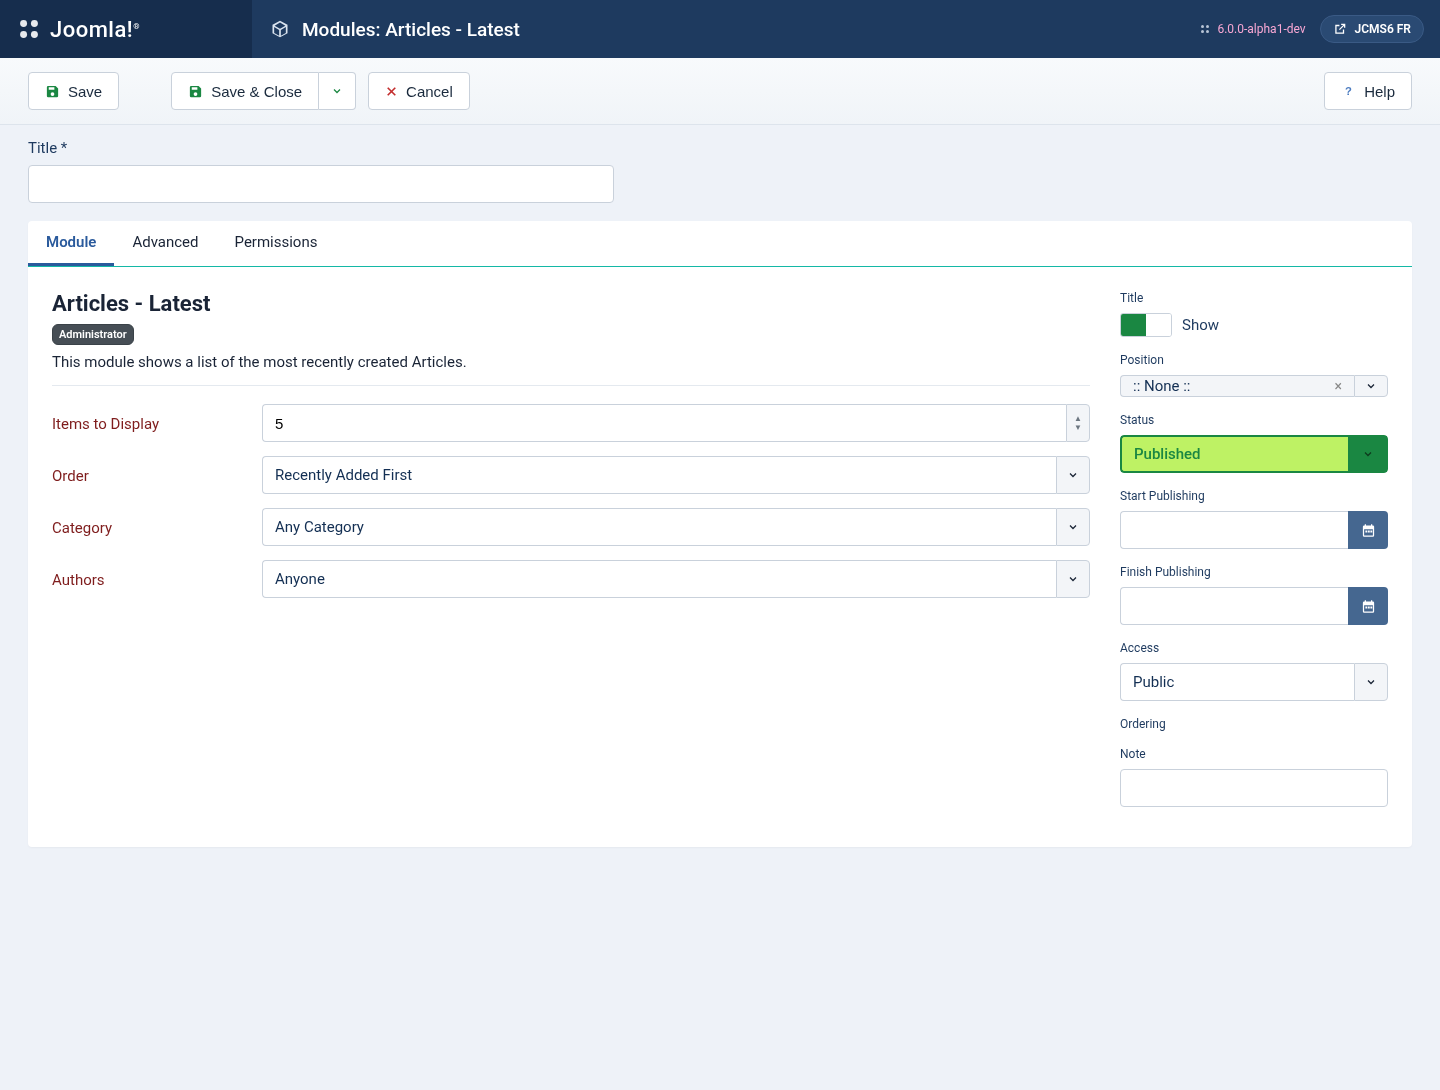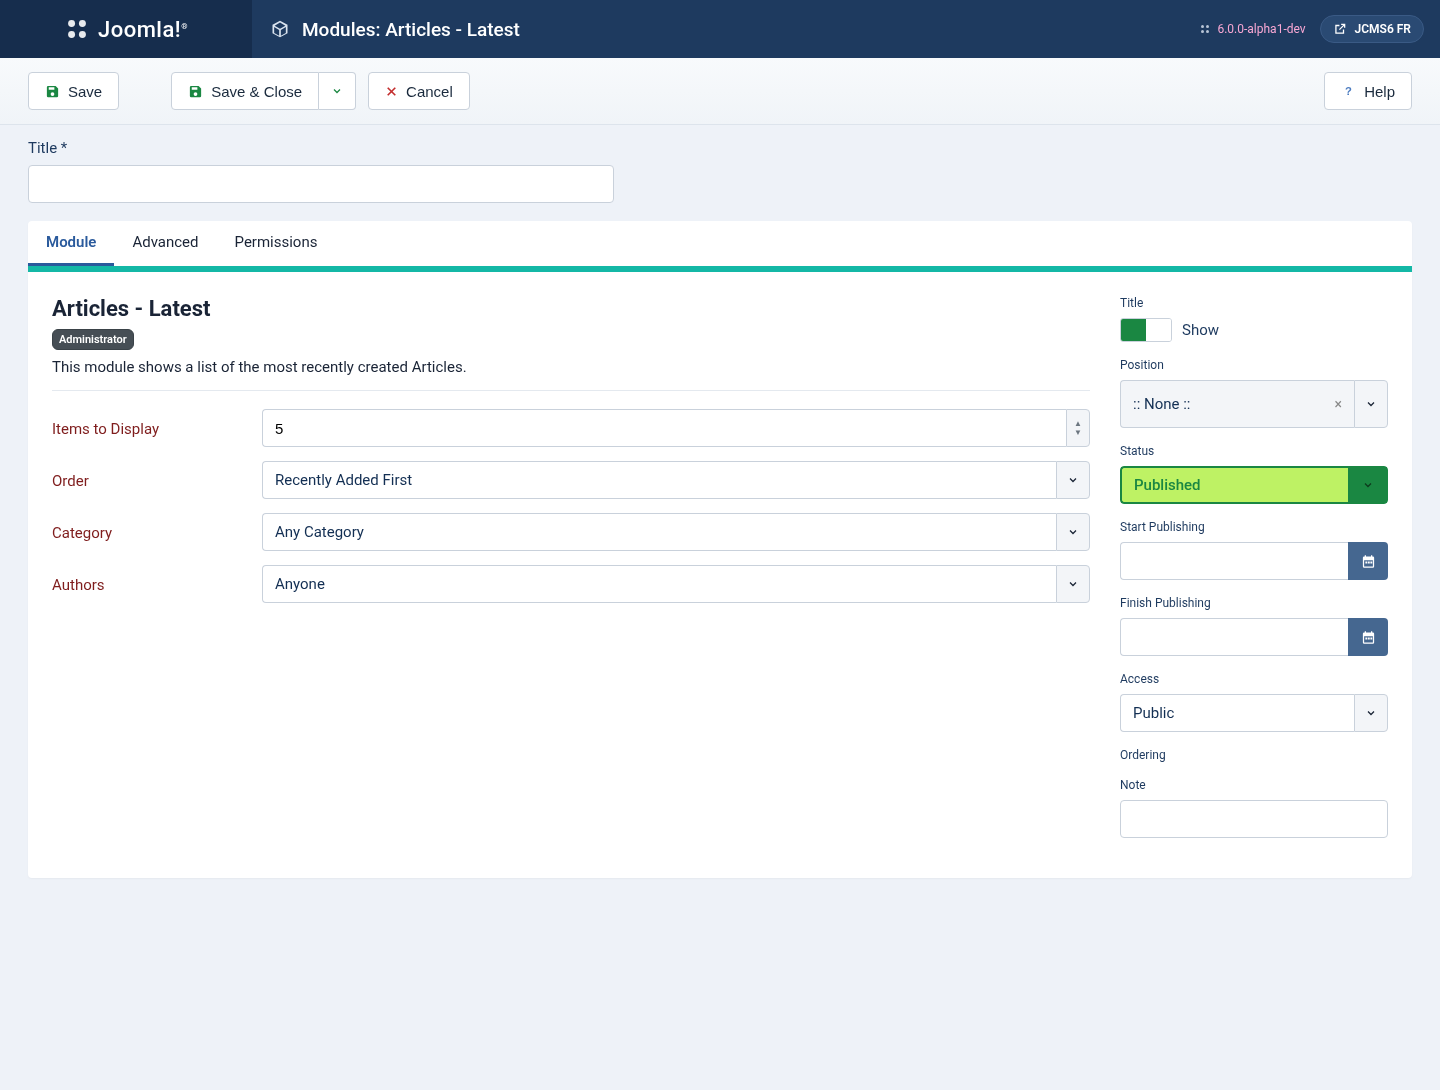--- a/index.html
+++ b/index.html
@@ -1,20 +1,20 @@
 <!DOCTYPE html>
 <html><head>
 <meta charset="utf-8">
 <style>
 * { margin: 0; padding: 0; box-sizing: border-box; }
 body { font-family: -apple-system, BlinkMacSystemFont, "Segoe UI", Roboto, sans-serif; background: #eef2f8; font-size: 14px; color: #132f53; }
 
 
 .header { display: flex; align-items: center; background: #1e3a5f; height: 58px; }
-.logo-area { display: flex; align-items: center; background: #162d4d; height: 58px; width: 252px; padding: 0 16px; gap: 8px; justify-content: center; }
+.logo-area { display: flex; align-items: center; background: #162d4d; height: 58px; width: 252px; padding: 0 16px; gap: 8px; }
 .logo-area svg { width: 26px; height: 26px; }
 .logo-text { color: #fff; font-size: 22px; font-weight: 500; letter-spacing: 0.5px; }
 .logo-text sup { font-size: 8px; }
 .header-title-area { display: flex; align-items: center; padding: 0 18px; gap: 12px; flex: 1; }
 .header-title { color: #fff; font-size: 19px; font-weight: 500; }
 .header-right { display: flex; align-items: center; gap: 14px; padding-right: 16px; }
 .version-text { color: #f9a8d4; font-size: 12px; display: flex; align-items: center; gap: 6px; }
 .user-pill { display: flex; align-items: center; gap: 8px; background: #2a4a73; border: 1px solid #3a5a85; color: #fff; padding: 6px 12px; border-radius: 18px; font-size: 12px; font-weight: 600; }
 
 
@@ -28,21 +28,21 @@
 .icon-cancel { color: #c32d2d; }
 .icon-help { color: #4c7cc0; }
 
 
 .content { padding: 14px 28px 28px; }
 .title-label { color: #1e3a5f; font-size: 15px; margin-bottom: 8px; display: block; }
 .title-input { width: 586px; height: 38px; border: 1px solid #c9d1db; border-radius: 4px; padding: 0 12px; background: #fff; font-size: 15px; }
 
 
 .tab-container { background: #fff; border-radius: 4px; margin-top: 18px; box-shadow: 0 1px 2px rgba(0,0,0,0.04); }
-.tabs { display: flex; border-bottom: 6px solid #14b8a6; }
+.tabs { display: flex; border-bottom: 1px solid #14b8a6; }
 .tab { padding: 12px 18px; font-size: 15px; color: #1a2436; cursor: pointer; border-bottom: 3px solid transparent; }
 .tab.active { color: #2a5a9c; font-weight: 600; border-bottom-color: #2a5a9c; }
 
 .tab-content { display: flex; padding: 24px; gap: 30px; }
 .main-col { flex: 1; }
 .side-col { width: 268px; }
 
 .module-heading { font-size: 22px; font-weight: 700; color: #1a2436; margin-bottom: 8px; }
 .badge-admin { display: inline-block; background: #464e55; color: #fff; font-size: 11px; font-weight: 600; padding: 3px 6px; border: 1px solid #3a4248; border-radius: 6px; margin-bottom: 8px; }
 .module-desc { font-size: 15px; color: #1a2436; margin-bottom: 14px; }
@@ -62,21 +62,21 @@
 
 
 .side-field { margin-bottom: 16px; }
 .side-label { color: #1e3a5f; font-size: 12px; margin-bottom: 8px; display: block; }
 .toggle-row { display: flex; align-items: center; gap: 10px; }
 .toggle { width: 52px; height: 24px; border: 1px solid #c9d1db; border-radius: 3px; display: flex; overflow: hidden; cursor: pointer; }
 .toggle-on { width: 50%; background: #1a8742; }
 .toggle-off { width: 50%; background: #fff; }
 .toggle-label { color: #1e3a5f; font-size: 15px; }
 
-.position-select { display: flex; height: 48px; }
+.position-select { display: flex; height: 22px; }
 .position-value { flex: 1; border: 1px solid #c9d1db; border-right: none; border-radius: 4px 0 0 4px; padding: 0 12px; display: flex; align-items: center; justify-content: space-between; font-size: 15px; background: #f3f5f8; }
 .position-clear { color: #888; font-size: 14px; cursor: pointer; }
 
 .status-select { display: flex; height: 38px; border-radius: 4px; overflow: hidden; }
 .status-value { flex: 1; border: 2px solid #1a8742; border-right: none; padding: 0 12px; display: flex; align-items: center; font-size: 15px; color: #1a8742; font-weight: 500; background: #bef264; border-radius: 4px 0 0 4px;}
 .status-btn { width: 40px; background: #1a8742; display: flex; align-items: center; justify-content: center; color: #fff; border-radius: 0 4px 4px 0;}
 
 .date-field { display: flex; height: 38px; }
 .date-input { flex: 1; border: 1px solid #c9d1db; border-right: none; border-radius: 4px 0 0 4px; padding: 0 12px; background:#fff; }
 .date-btn { width: 40px; background: #456790; display: flex; align-items: center; justify-content: center; color: #fff; border-radius: 0 4px 4px 0; }

